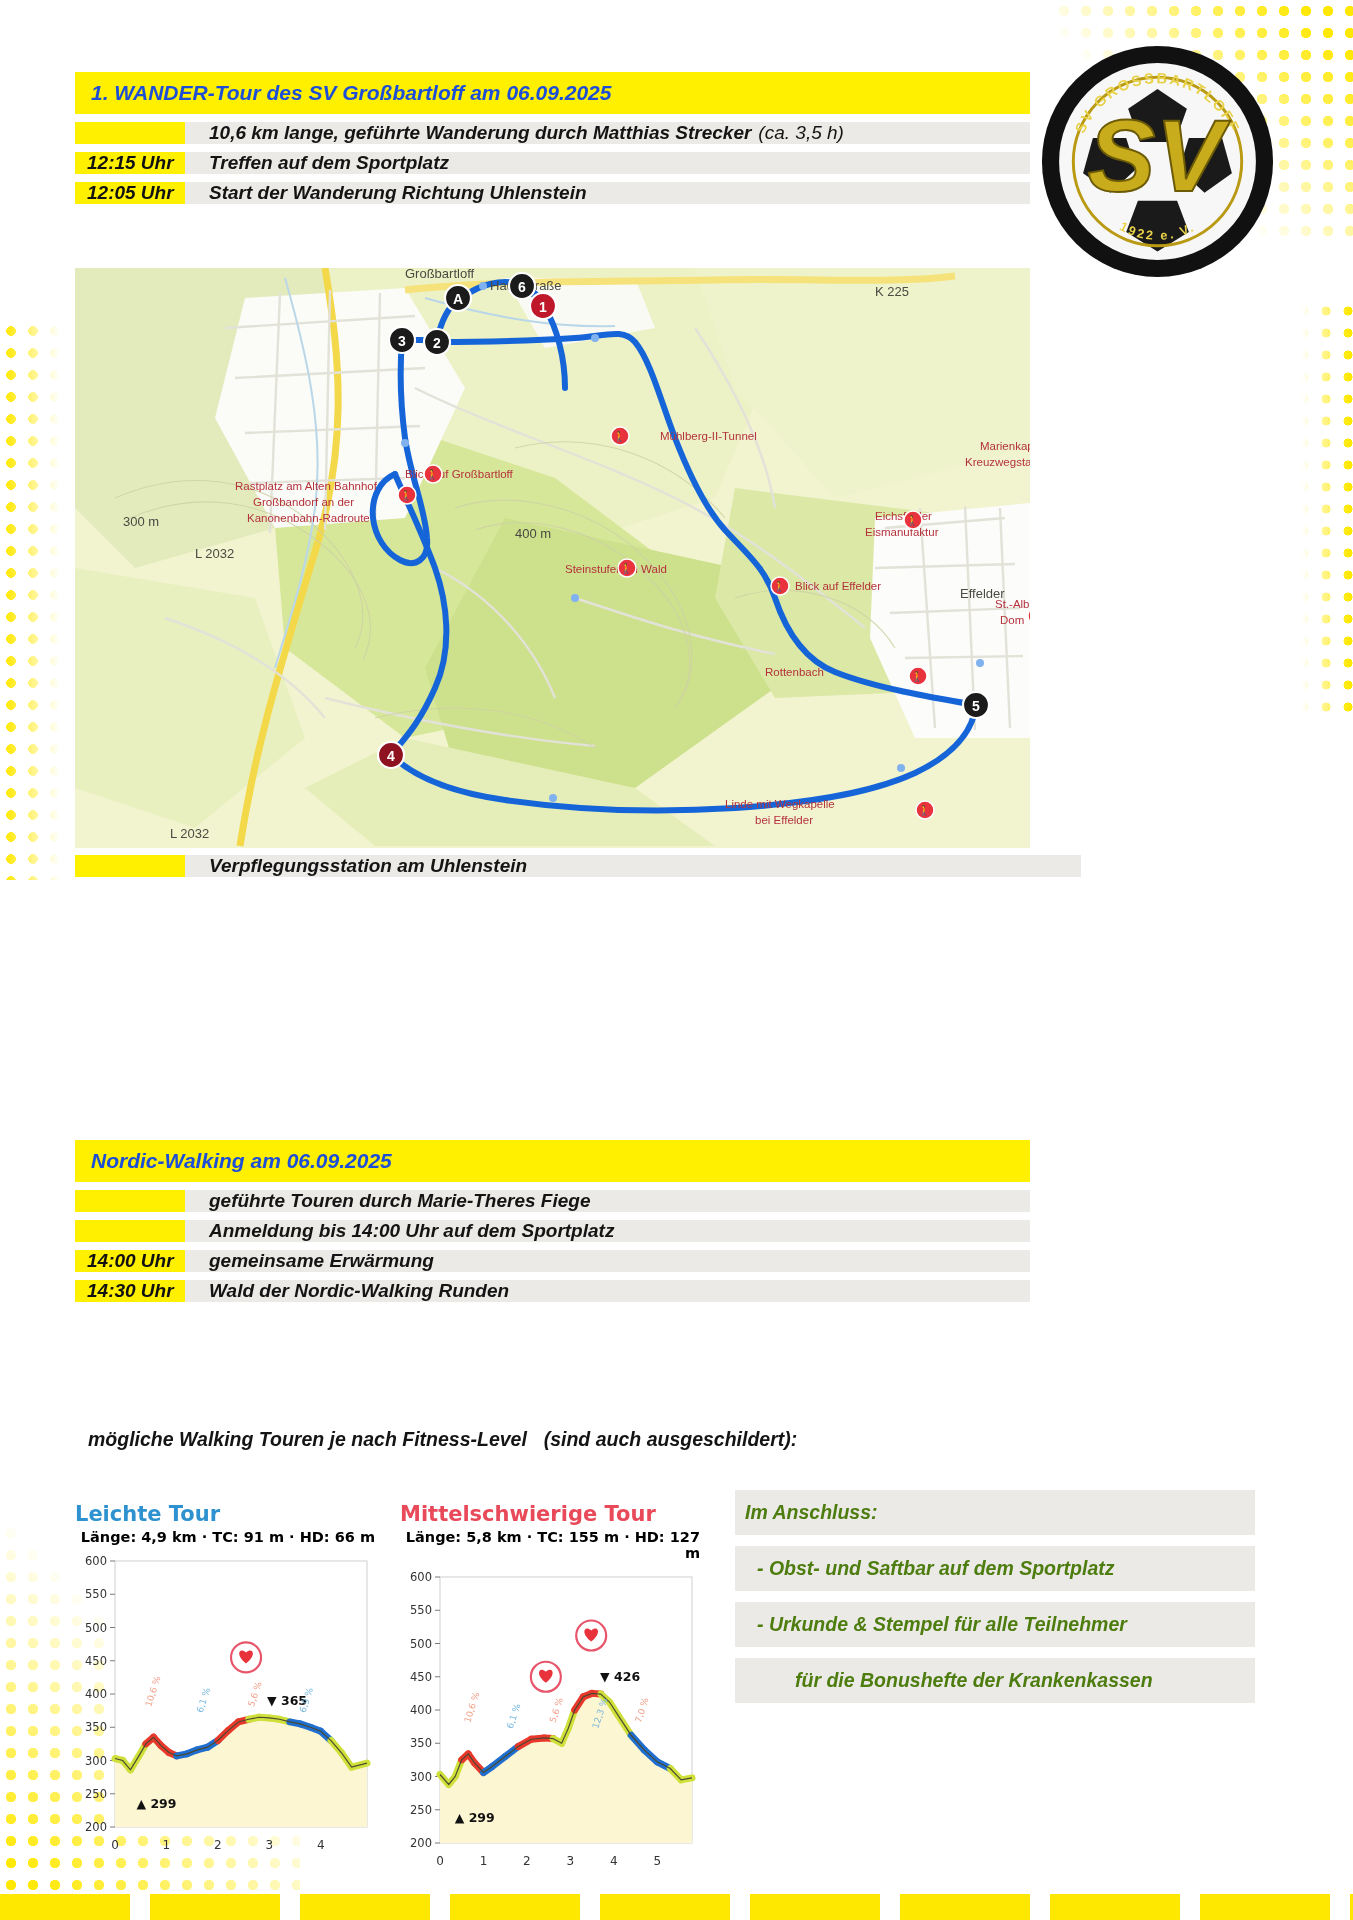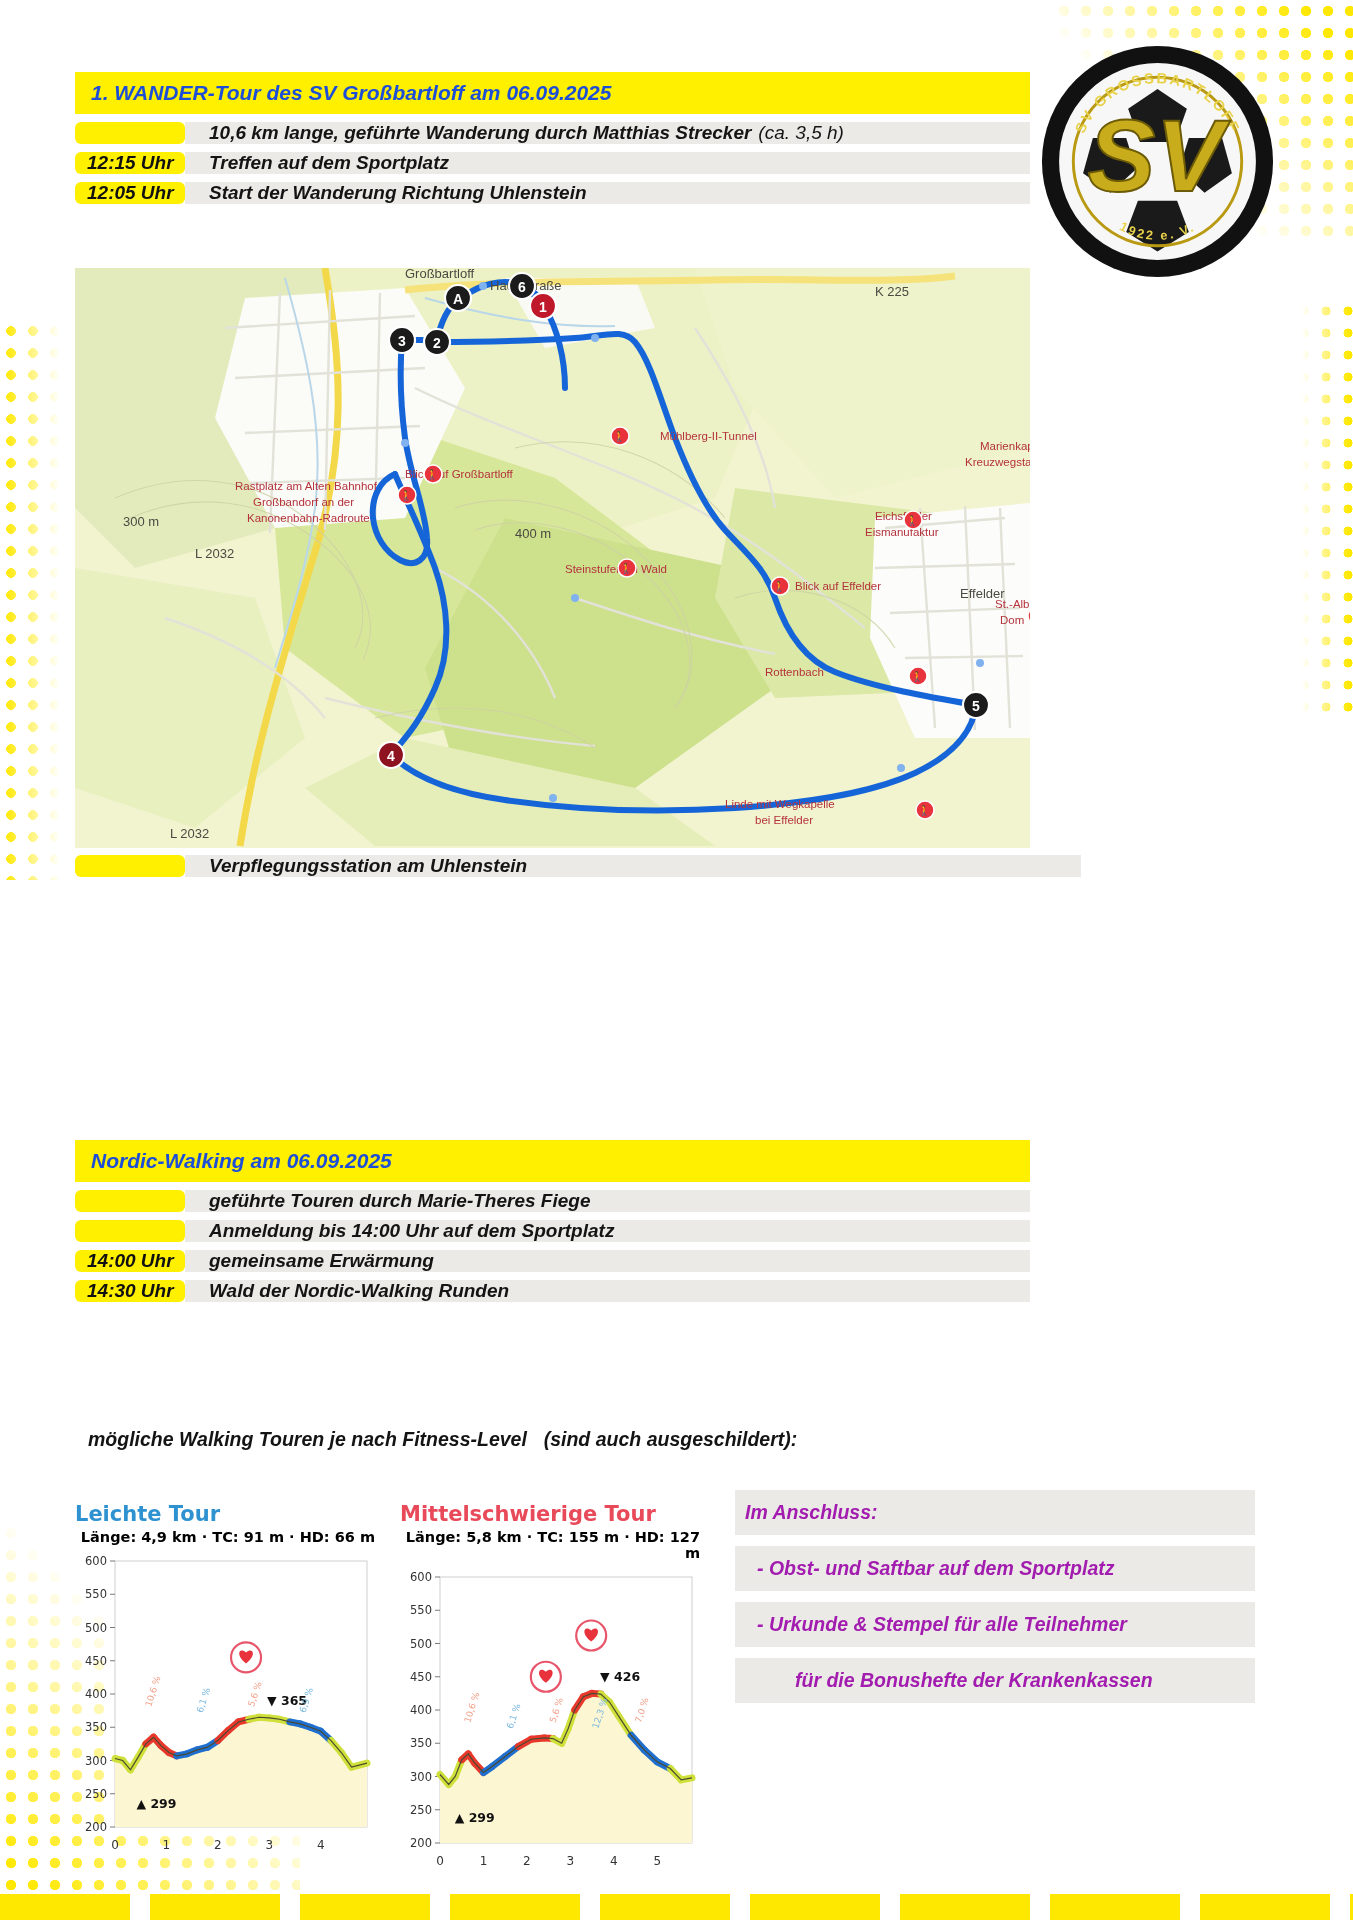--- a/index.html
+++ b/index.html
@@ -32,21 +32,21 @@
     -webkit-mask-image:linear-gradient(270deg,#000 5%,transparent 85%);
     mask-image:linear-gradient(270deg,#000 5%,transparent 85%);}
   .bottom-bar{position:absolute;left:0;bottom:0;width:1353px;height:26px;
     background:repeating-linear-gradient(90deg,#ffe800 0 130px,#ffffff 130px 150px);z-index:1;}
 
   
   .sheet{position:absolute;z-index:2;}
   .row{display:flex;align-items:stretch;}
   .tcell{width:110px;flex:0 0 110px;background:#fff000;
     font-style:italic;font-weight:bold;font-size:19px;color:#111;
-    display:flex;align-items:center;padding-left:12px;box-sizing:border-box;border-radius:6px;}
+    display:flex;align-items:center;padding-left:12px;box-sizing:border-box;}
   .tcell.empty{color:transparent;}
   .dcell{flex:1;background:#eceae6;
     font-style:italic;font-weight:bold;font-size:19px;color:#141414;
     display:flex;align-items:flex-end;padding-left:24px;box-sizing:border-box;}
   .dcell .light{font-weight:normal;font-style:italic;}
   .gap{height:8px;}
 
   
   .banner{background:#fff000;font-style:italic;font-weight:bold;
     font-size:21px;color:#1d4ed8;padding:9px 0 9px 16px;box-sizing:border-box;}
@@ -63,21 +63,21 @@
   .chart-block{position:absolute;z-index:3;}
   .chart-title{font-size:21px;font-weight:bold;margin:10px 0 3px 0;
     font-family:"DejaVu Sans",sans-serif;}
   .chart-sub{font-size:14.5px;color:#000000;margin:0 0 4px 0;
     font-family:"DejaVu Sans",sans-serif;font-weight:bold;text-align:right;}
   .chart-svg{display:block;}
 
   
   #anschluss{position:absolute;left:735px;top:1490px;width:520px;z-index:3;}
   #anschluss .ab{background:#eceae6;font-style:italic;font-weight:bold;
-    font-size:19.5px;color:#a21caf;padding:11px 0 11px 10px;margin-bottom:11px;
+    font-size:19.5px;color:#4d7c0f;padding:11px 0 11px 10px;margin-bottom:11px;
     box-sizing:border-box;}
   #anschluss .indent1{padding-left:22px;}
   #anschluss .indent2{padding-left:60px;}
 
   .note{position:absolute;left:88px;top:1428px;z-index:3;
     font-style:italic;font-weight:bold;font-size:19.5px;color:#141414;}
   .note .reg{font-weight:bold;font-style:italic;}
 </style>
 </head>
 <body>

